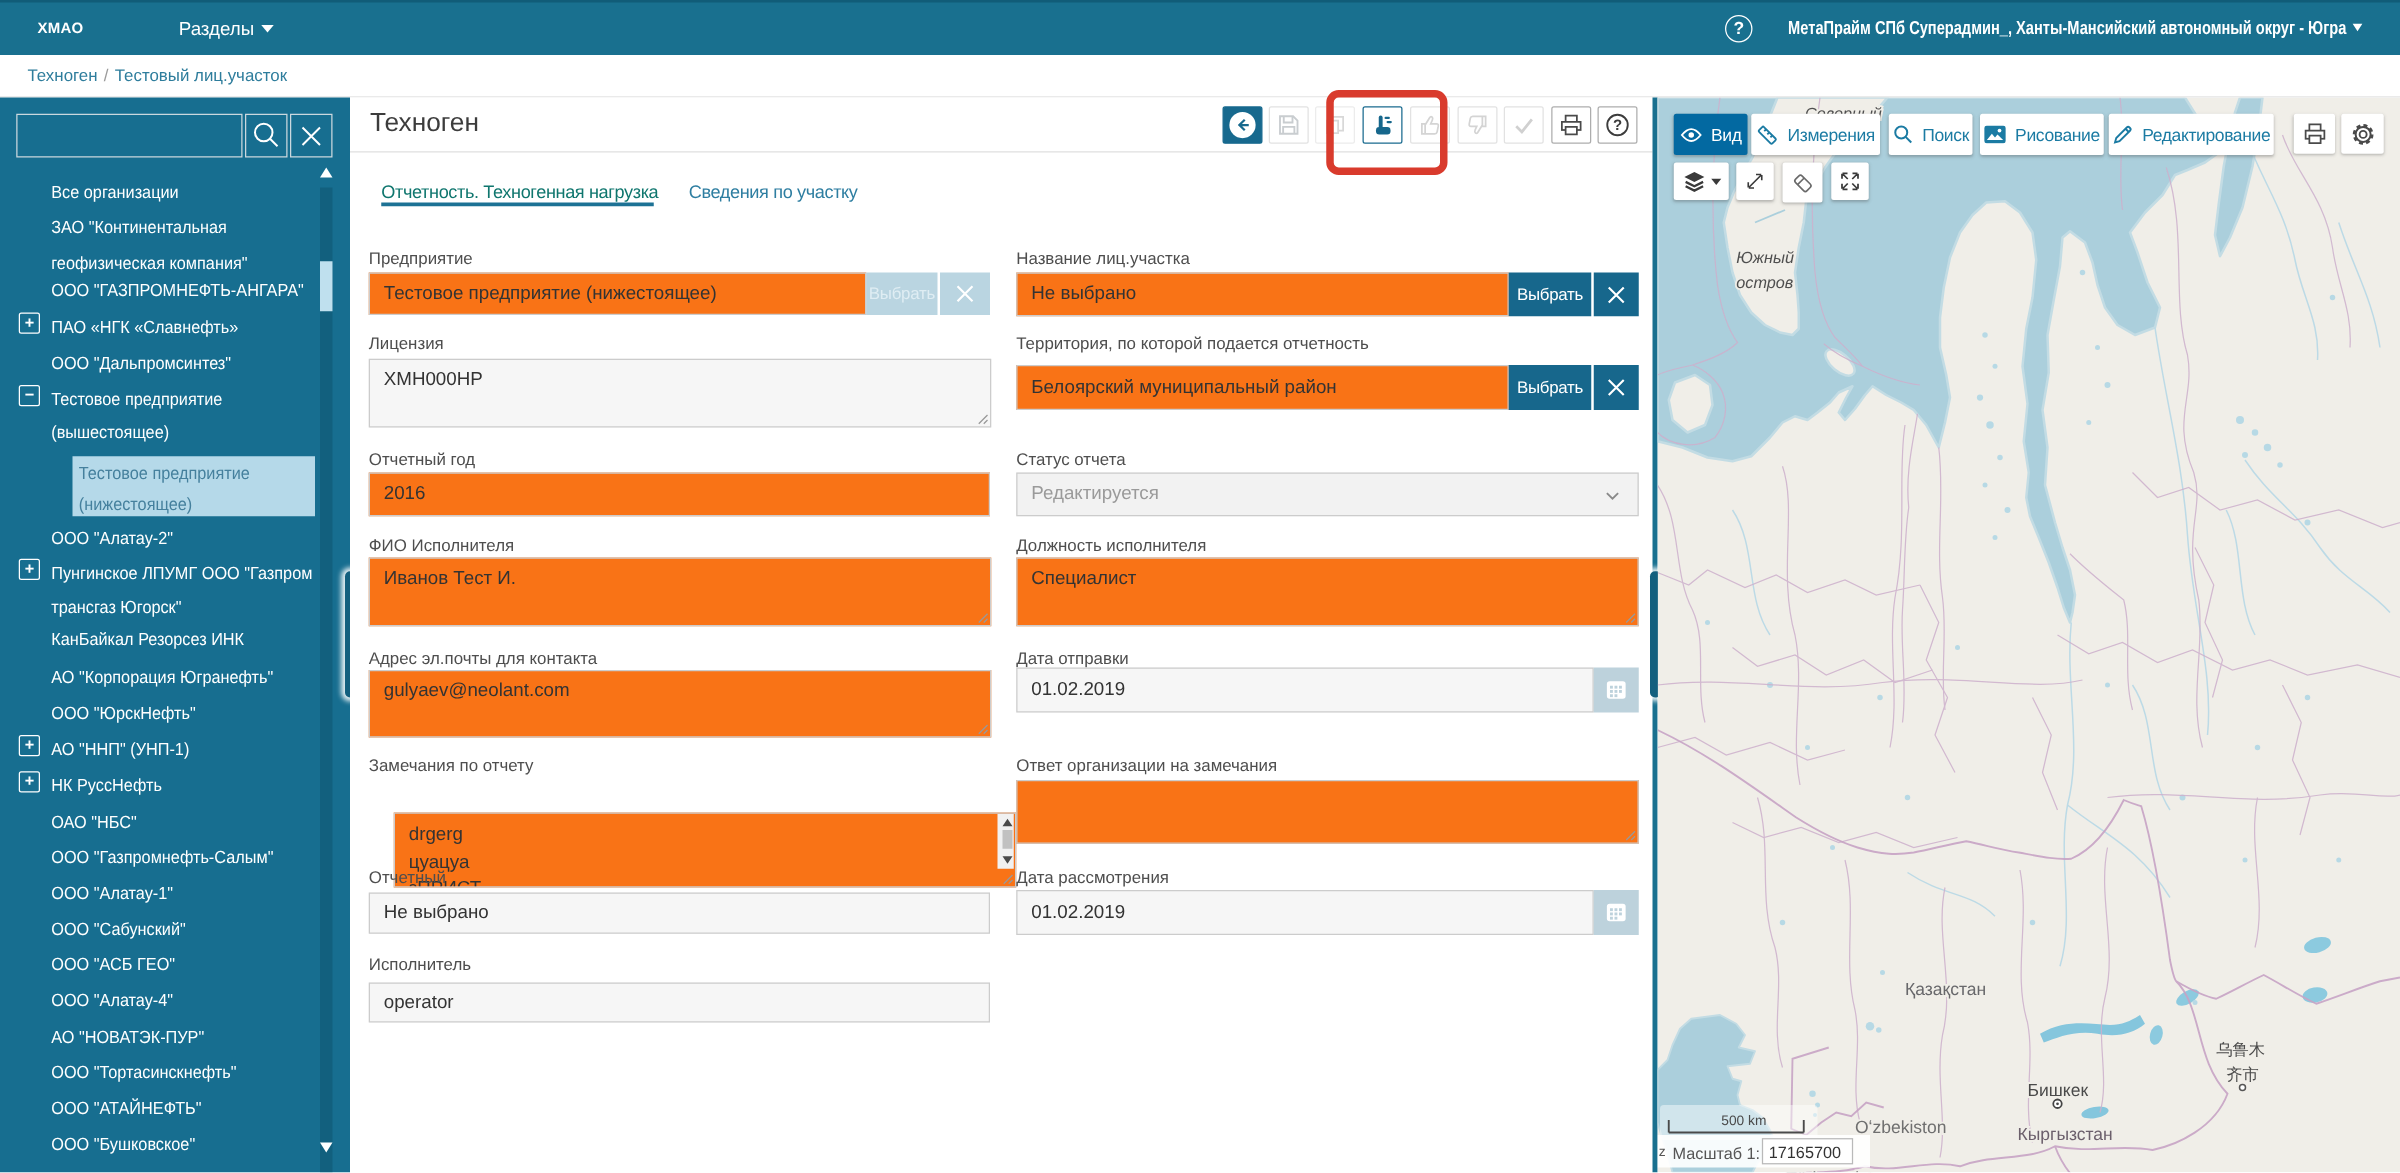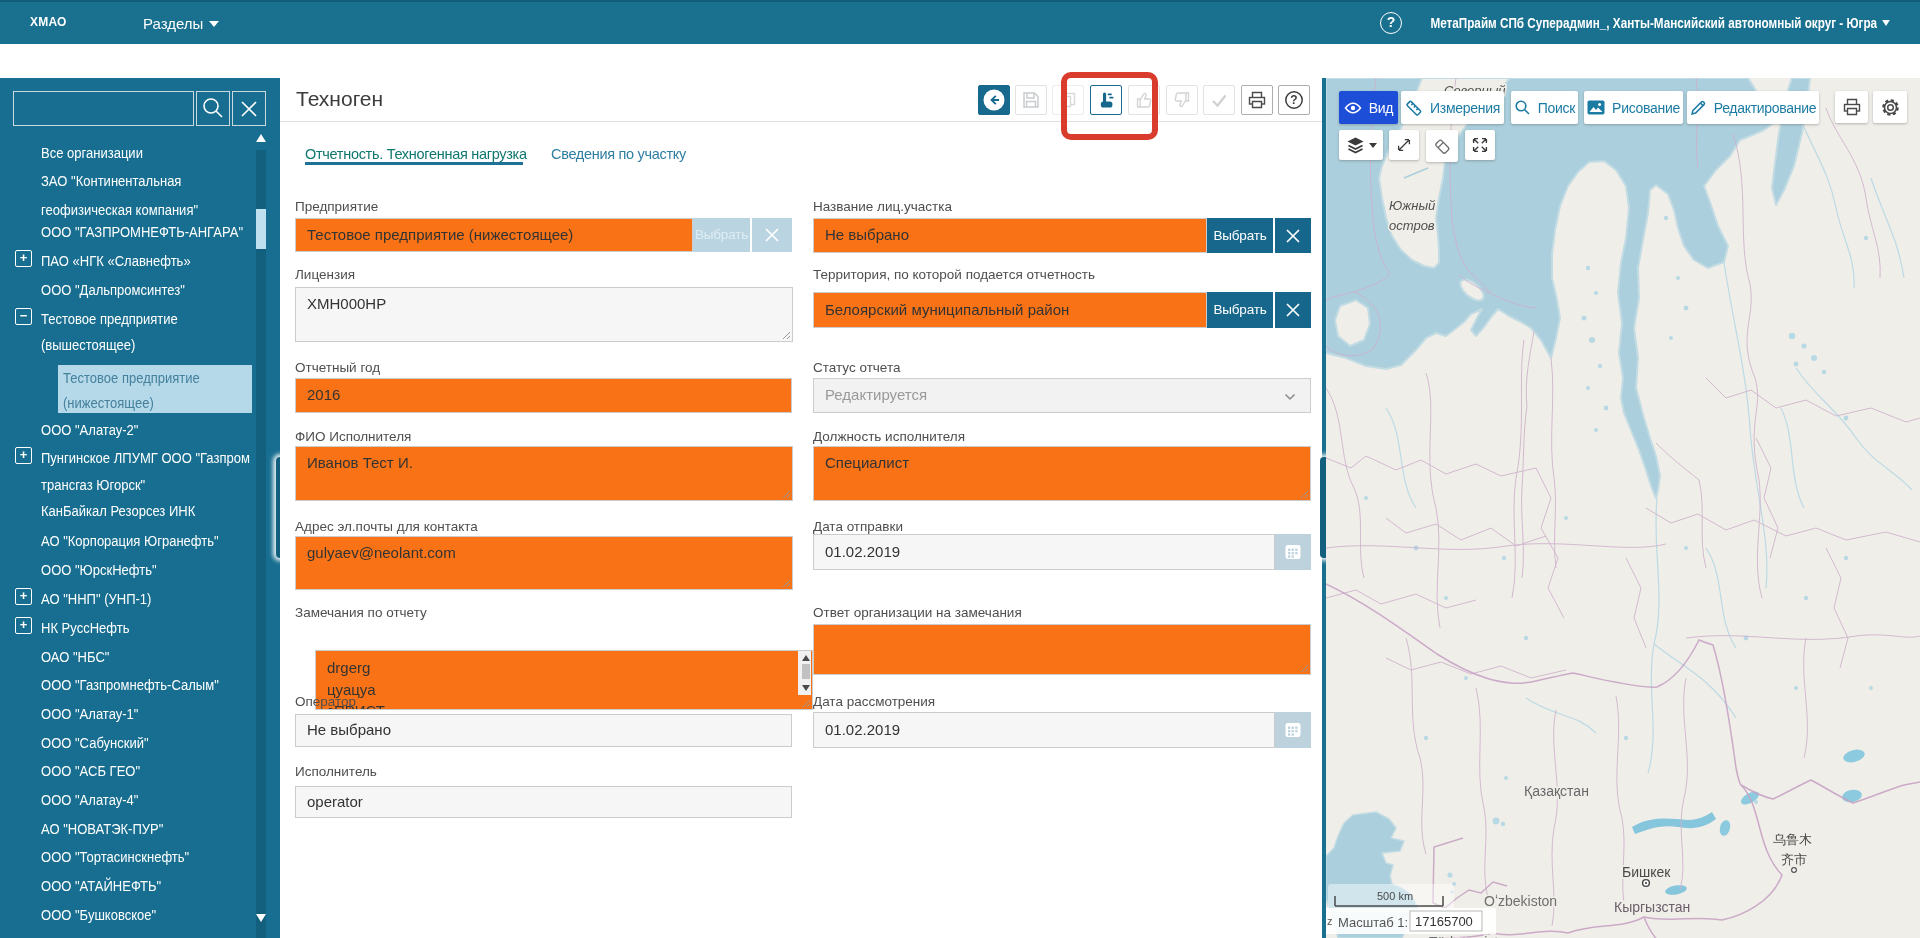--- a/index.html
+++ b/index.html
@@ -63,35 +63,38 @@
 
   
   #redrect { left:1061px; top:72px; width:97px; height:68px; border:6px solid #D93B2D; border-radius:10px; z-index:50; }
 
   
   #vdiv { left:1322px; top:78px; width:4px; height:860px; background:#19708F; }
 
   
   #map { left:1326px; top:78px; width:594px; height:860px; overflow:hidden; }
   .mb { position:absolute; background:#fff; border-radius:2px; box-shadow:0 1px 2.5px rgba(70,70,70,.35); color:#1B7BA3; font-size:14px; letter-spacing:-0.3px; display:flex; align-items:center; justify-content:center; white-space:nowrap; overflow:hidden; }
-  .mb.active { background:#1d4ed8; color:#fff; }
+  .mb.active { background:#0369a1; color:#fff; }
   .mb svg { flex:0 0 auto; }
   .mb span { margin-left:7px; }
 </style>
 </head>
 <body>
 <div id="page">
 
   <div class="abs" id="navbar">
     <div class="brand">ХМАО</div>
     <div class="sections">Разделы<span class="caret-down"></span></div>
     <div class="help">?</div>
     <div class="user">МетаПрайм СПб Суперадмин_, Ханты-Мансийский автономный округ - Югра<span class="caret-down"></span></div>
   </div>
 
+  <div class="abs" id="crumbs">
+    <div class="in">Техноген<span class="sep">/</span>Тестовый лиц.участок</div>
+  </div>
 
   <div class="abs" id="sidebar">
     <div id="sb-search"></div>
     <div class="sb-btn" style="left:196px;">
       <svg width="32" height="33" viewBox="0 0 32 33">
           <circle cx="14" cy="14" r="7" fill="none" stroke="#fff" stroke-width="1.6"></circle>
           <line x1="19" y1="19" x2="25" y2="25" stroke="#fff" stroke-width="1.6"></line>
         </svg>
     </div>
     <div class="sb-btn" style="left:232px;">
@@ -285,21 +288,21 @@
             <path d="M10 3 L3 10 M10 7 L7 10" stroke="#999" stroke-width="1"></path>
           </svg>
       </div>
       <div class="lbl" style="left:533px; top:527px;">Ответ организации на замечания</div>
       <div class="fld" style="left:533px; top:546px; width:498px; height:51px;">
           <svg class="rsz" width="11" height="11" viewBox="0 0 11 11">
             <path d="M10 3 L3 10 M10 7 L7 10" stroke="#999" stroke-width="1"></path>
           </svg>
         </div>
 
-      <div class="lbl" style="left:15px; top:616px;">Оператор</div>
+      <div class="lbl" style="left:15px; top:616px;">Отчетный</div>
       <div class="fld ro" style="left:15px; top:636px; width:497px; height:33px; padding-top:6px;">Не выбрано</div>
       <div class="lbl" style="left:533px; top:616px;">Дата рассмотрения</div>
       <div class="fld ro" style="left:533px; top:634px; width:462px; height:36px; padding-top:8px;">01.02.2019</div>
       <div class="cal" style="left:995px; top:634px; height:36px;">
           <svg width="18" height="18" viewBox="0 0 18 18">
             <rect x="1.5" y="2" width="15" height="14" rx="2.2" fill="#fff"></rect>
             <g fill="#BDD2DC">
               <rect x="4" y="5.6" width="2.3" height="2.3"></rect>
               <rect x="7.6" y="5.6" width="2.3" height="2.3"></rect>
               <rect x="11.2" y="5.6" width="2.3" height="2.3"></rect>

